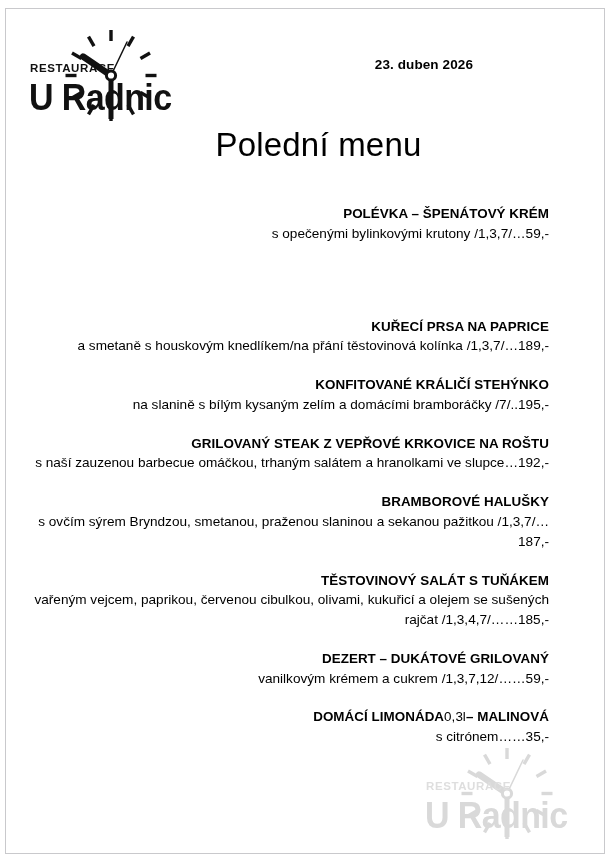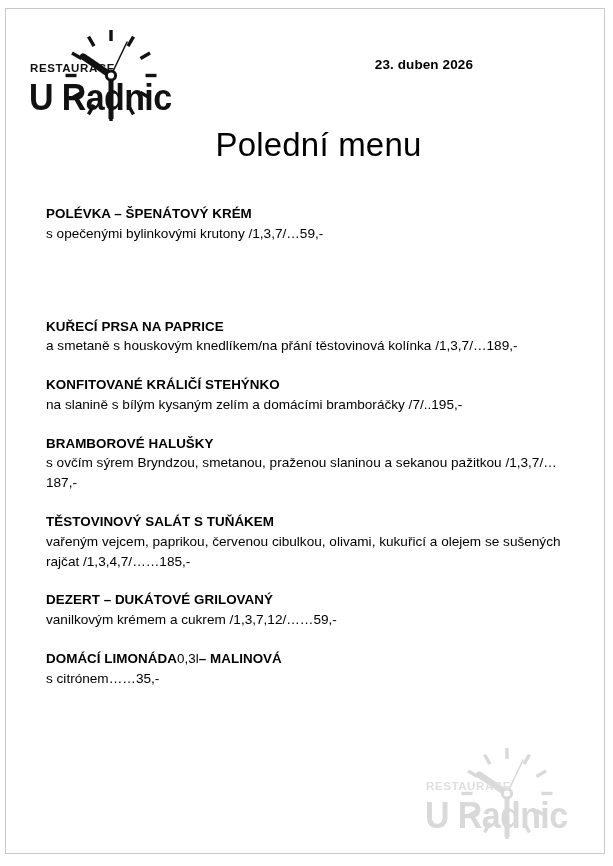--- a/index.html
+++ b/index.html
@@ -66,24 +66,24 @@
     width: 613px;
     text-align: center;
     font-size: 33px;
     font-weight: 400;
     letter-spacing: 0.2px;
   }
 
   
   .menu {
     position: absolute;
-    left: 46px;
+    left: 28px;
     top: 205px;
     width: 521px;
-    text-align: left;
+    text-align: right;
   }
 
   .menu-item { margin: 0 0 20px 0; }
   .menu-item.gap-after { margin-bottom: 74px; }
 
   .item-name {
     font-size: 13.4px;
     font-weight: bold;
     line-height: 1.32;
     letter-spacing: 0.05px;
@@ -146,20 +146,24 @@
     <div class="menu-item">
       <div class="item-name">KUŘECÍ PRSA NA PAPRICE</div>
       <div class="item-desc">a smetaně s houskovým knedlíkem/na přání těstovinová kolínka /1,3,7/…189,-</div>
     </div>
 
     <div class="menu-item">
       <div class="item-name">KONFITOVANÉ KRÁLIČÍ STEHÝNKO</div>
       <div class="item-desc">na slanině s bílým kysaným zelím a domácími bramboráčky /7/..195,-</div>
     </div>
 
+    <div class="menu-item">
+      <div class="item-name">GRILOVANÝ STEAK Z VEPŘOVÉ KRKOVICE NA ROŠTU</div>
+      <div class="item-desc">s naší zauzenou barbecue omáčkou, trhaným salátem a hranolkami ve slupce…192,-</div>
+    </div>
 
     <div class="menu-item">
       <div class="item-name">BRAMBOROVÉ HALUŠKY</div>
       <div class="item-desc">s ovčím sýrem Bryndzou, smetanou, praženou slaninou a sekanou pažitkou /1,3,7/…187,-</div>
     </div>
 
     <div class="menu-item">
       <div class="item-name">TĚSTOVINOVÝ SALÁT S TUŇÁKEM</div>
       <div class="item-desc">vařeným vejcem, paprikou, červenou cibulkou, olivami, kukuřicí a olejem se sušených rajčat /1,3,4,7/……185,-</div>
     </div>

